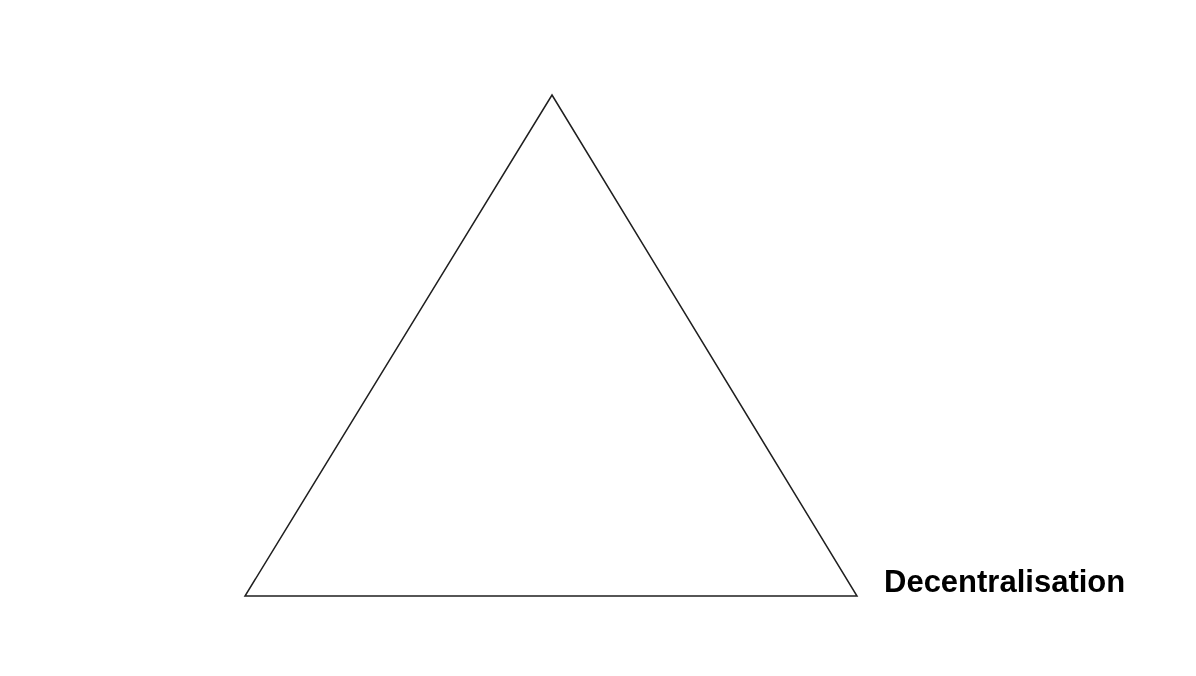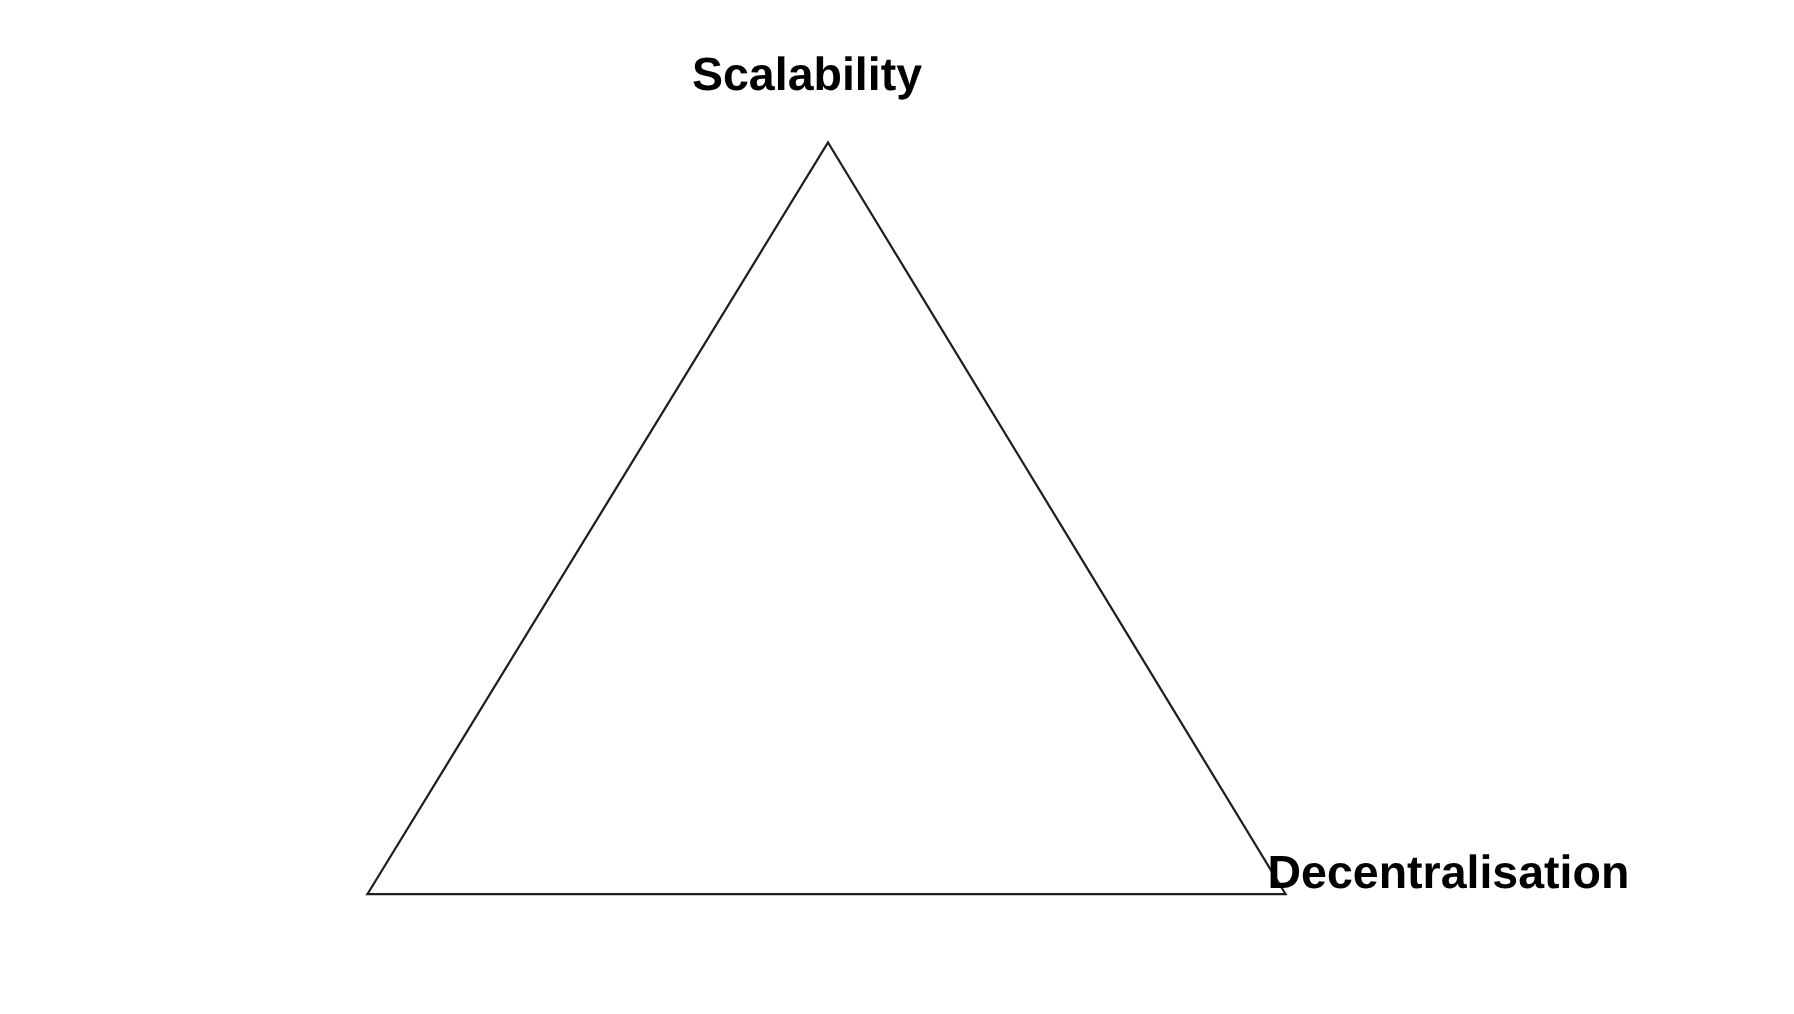--- a/index.html
+++ b/index.html
@@ -34,31 +34,30 @@
   .label-top {
     left: 538px;
     top: 32px;
     transform: translateX(-50%);
   }
   .label-bl {
     left: 58px;
     top: 581px;
   }
   .label-br {
-    left: 845px;
+    left: 884px;
     top: 564px;
   }
 </style>
 </head>
 <body>
 
 <div class="canvas">
 
   <svg class="triangle-svg" viewBox="0 0 1196 676" xmlns="http://www.w3.org/2000/svg">
     <polygon points="552,95 857,596 245,596" fill="none" stroke-width="1.5" stroke="#1f1f1f"></polygon>
   </svg>
 
-  <div class="label label-top">Scalability</div>
 
 
   <div class="label label-br">Decentralisation</div>
 
 </div>
 
 </body></html>

